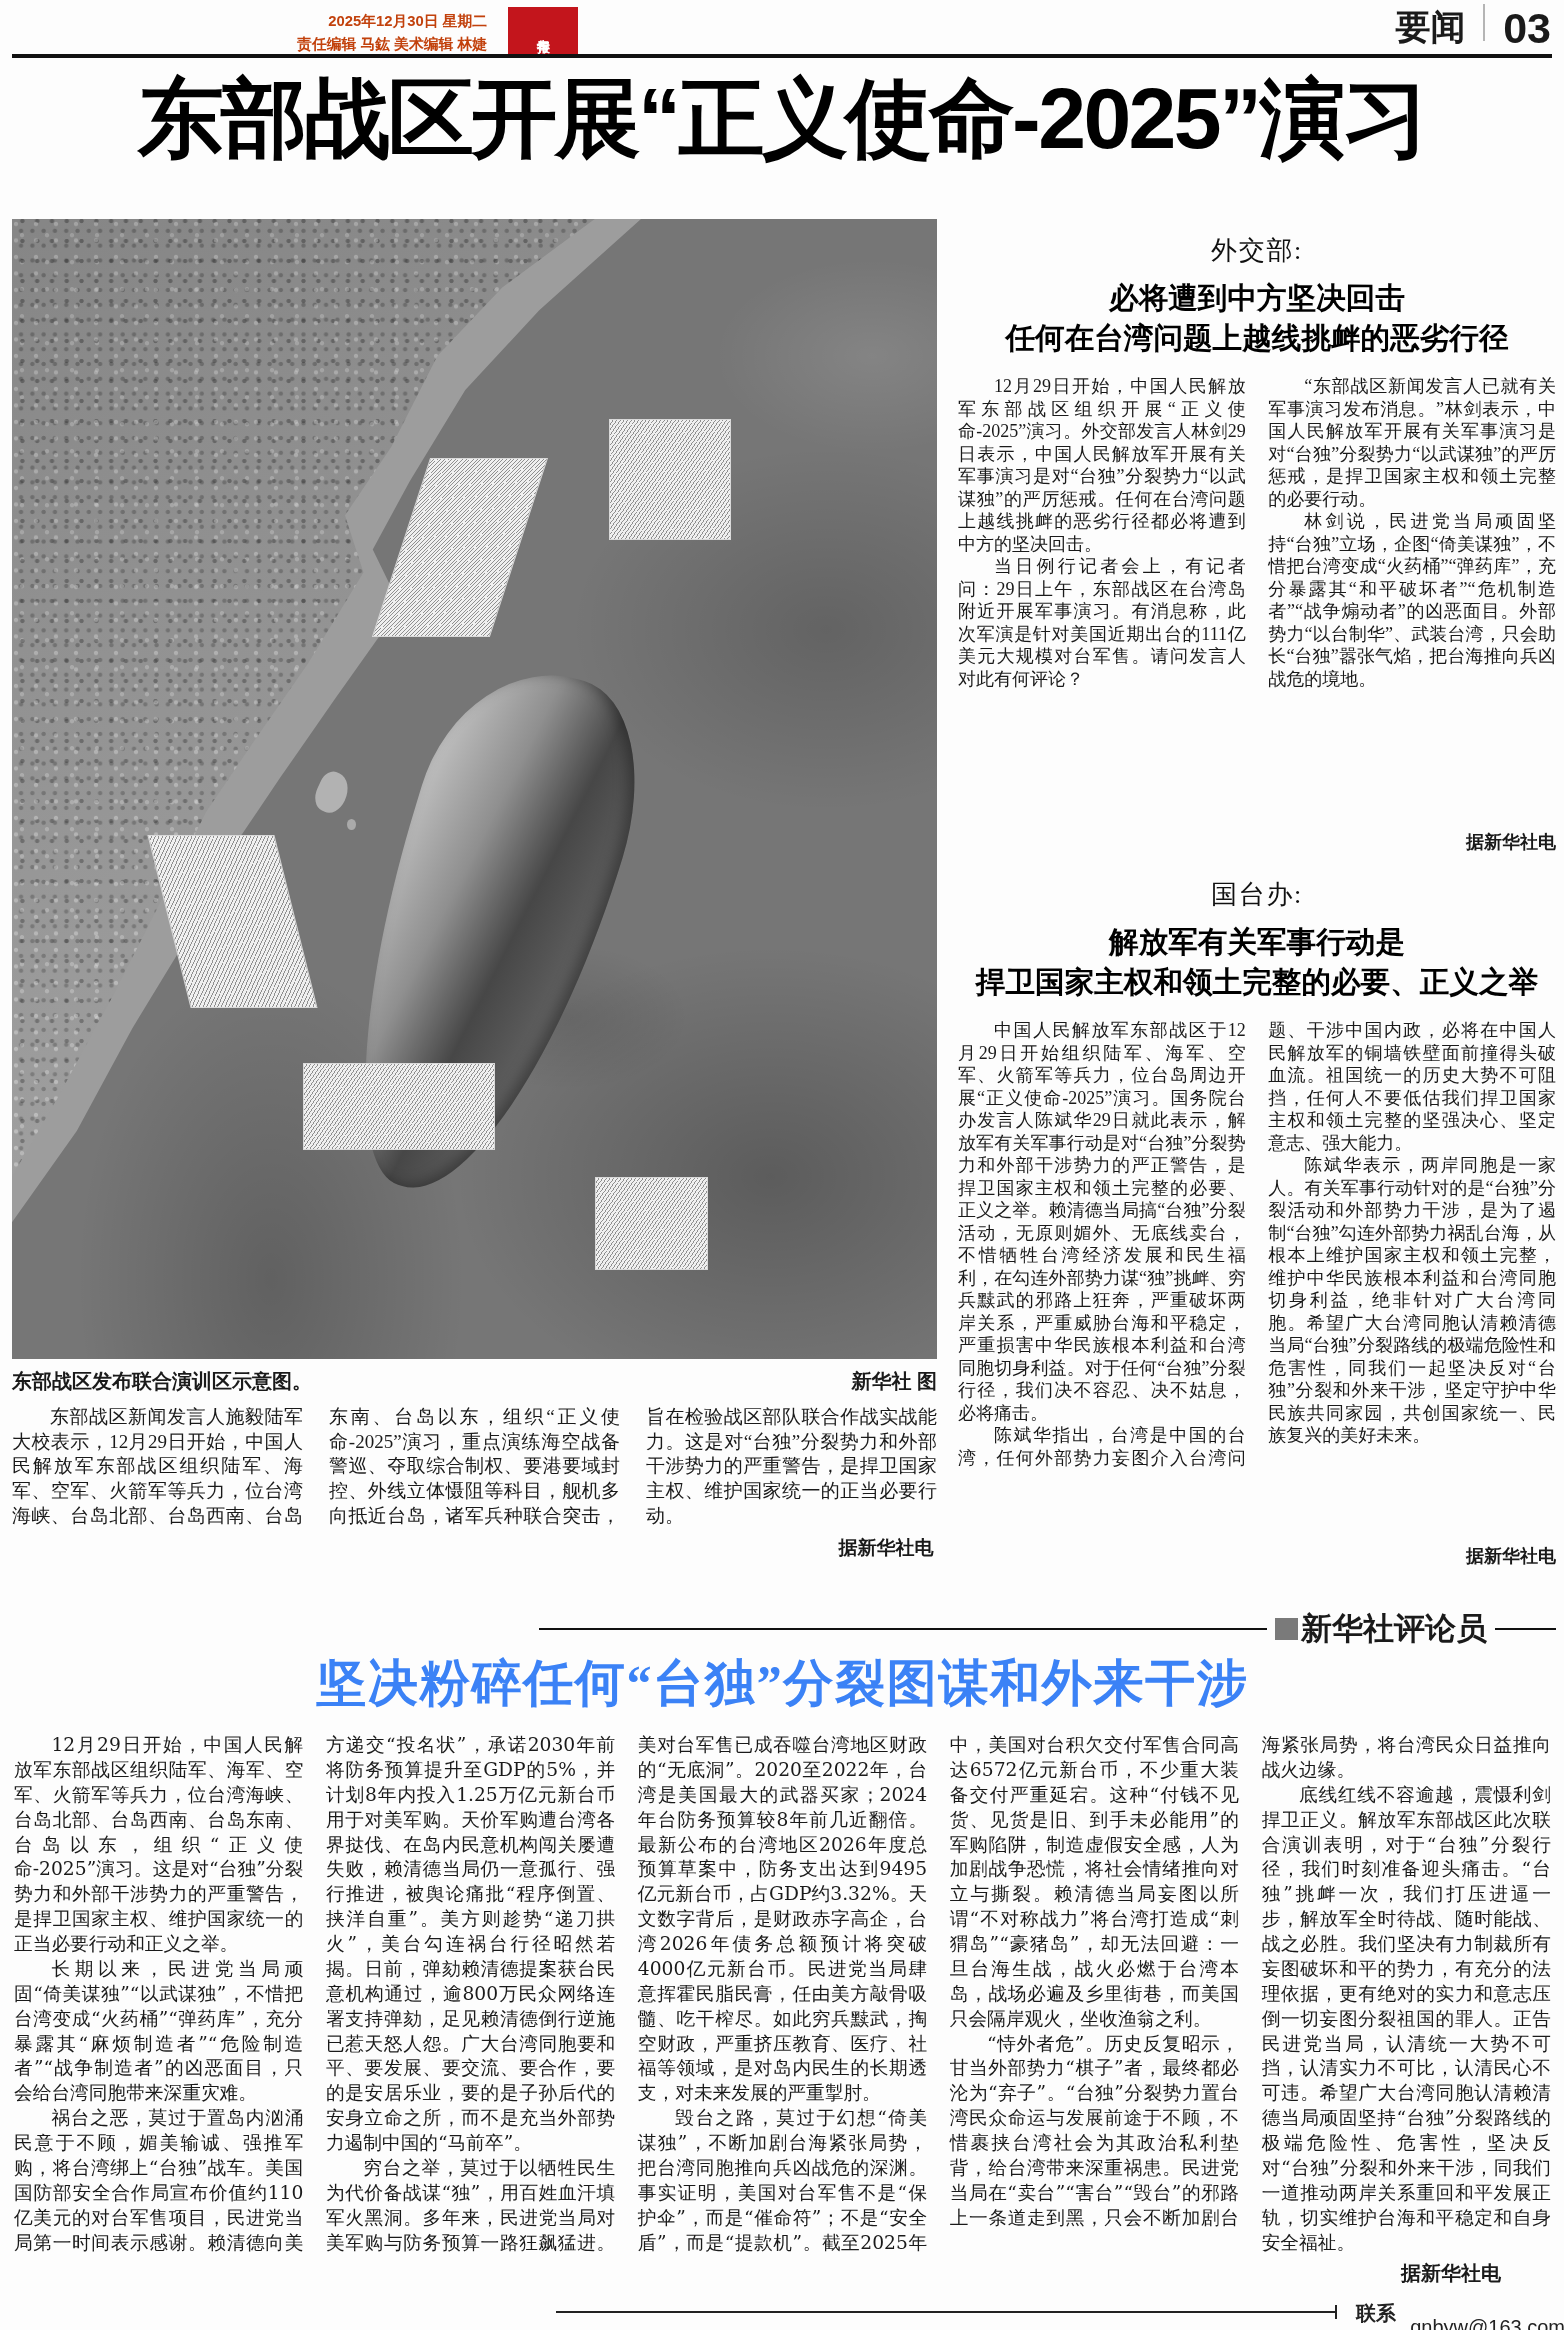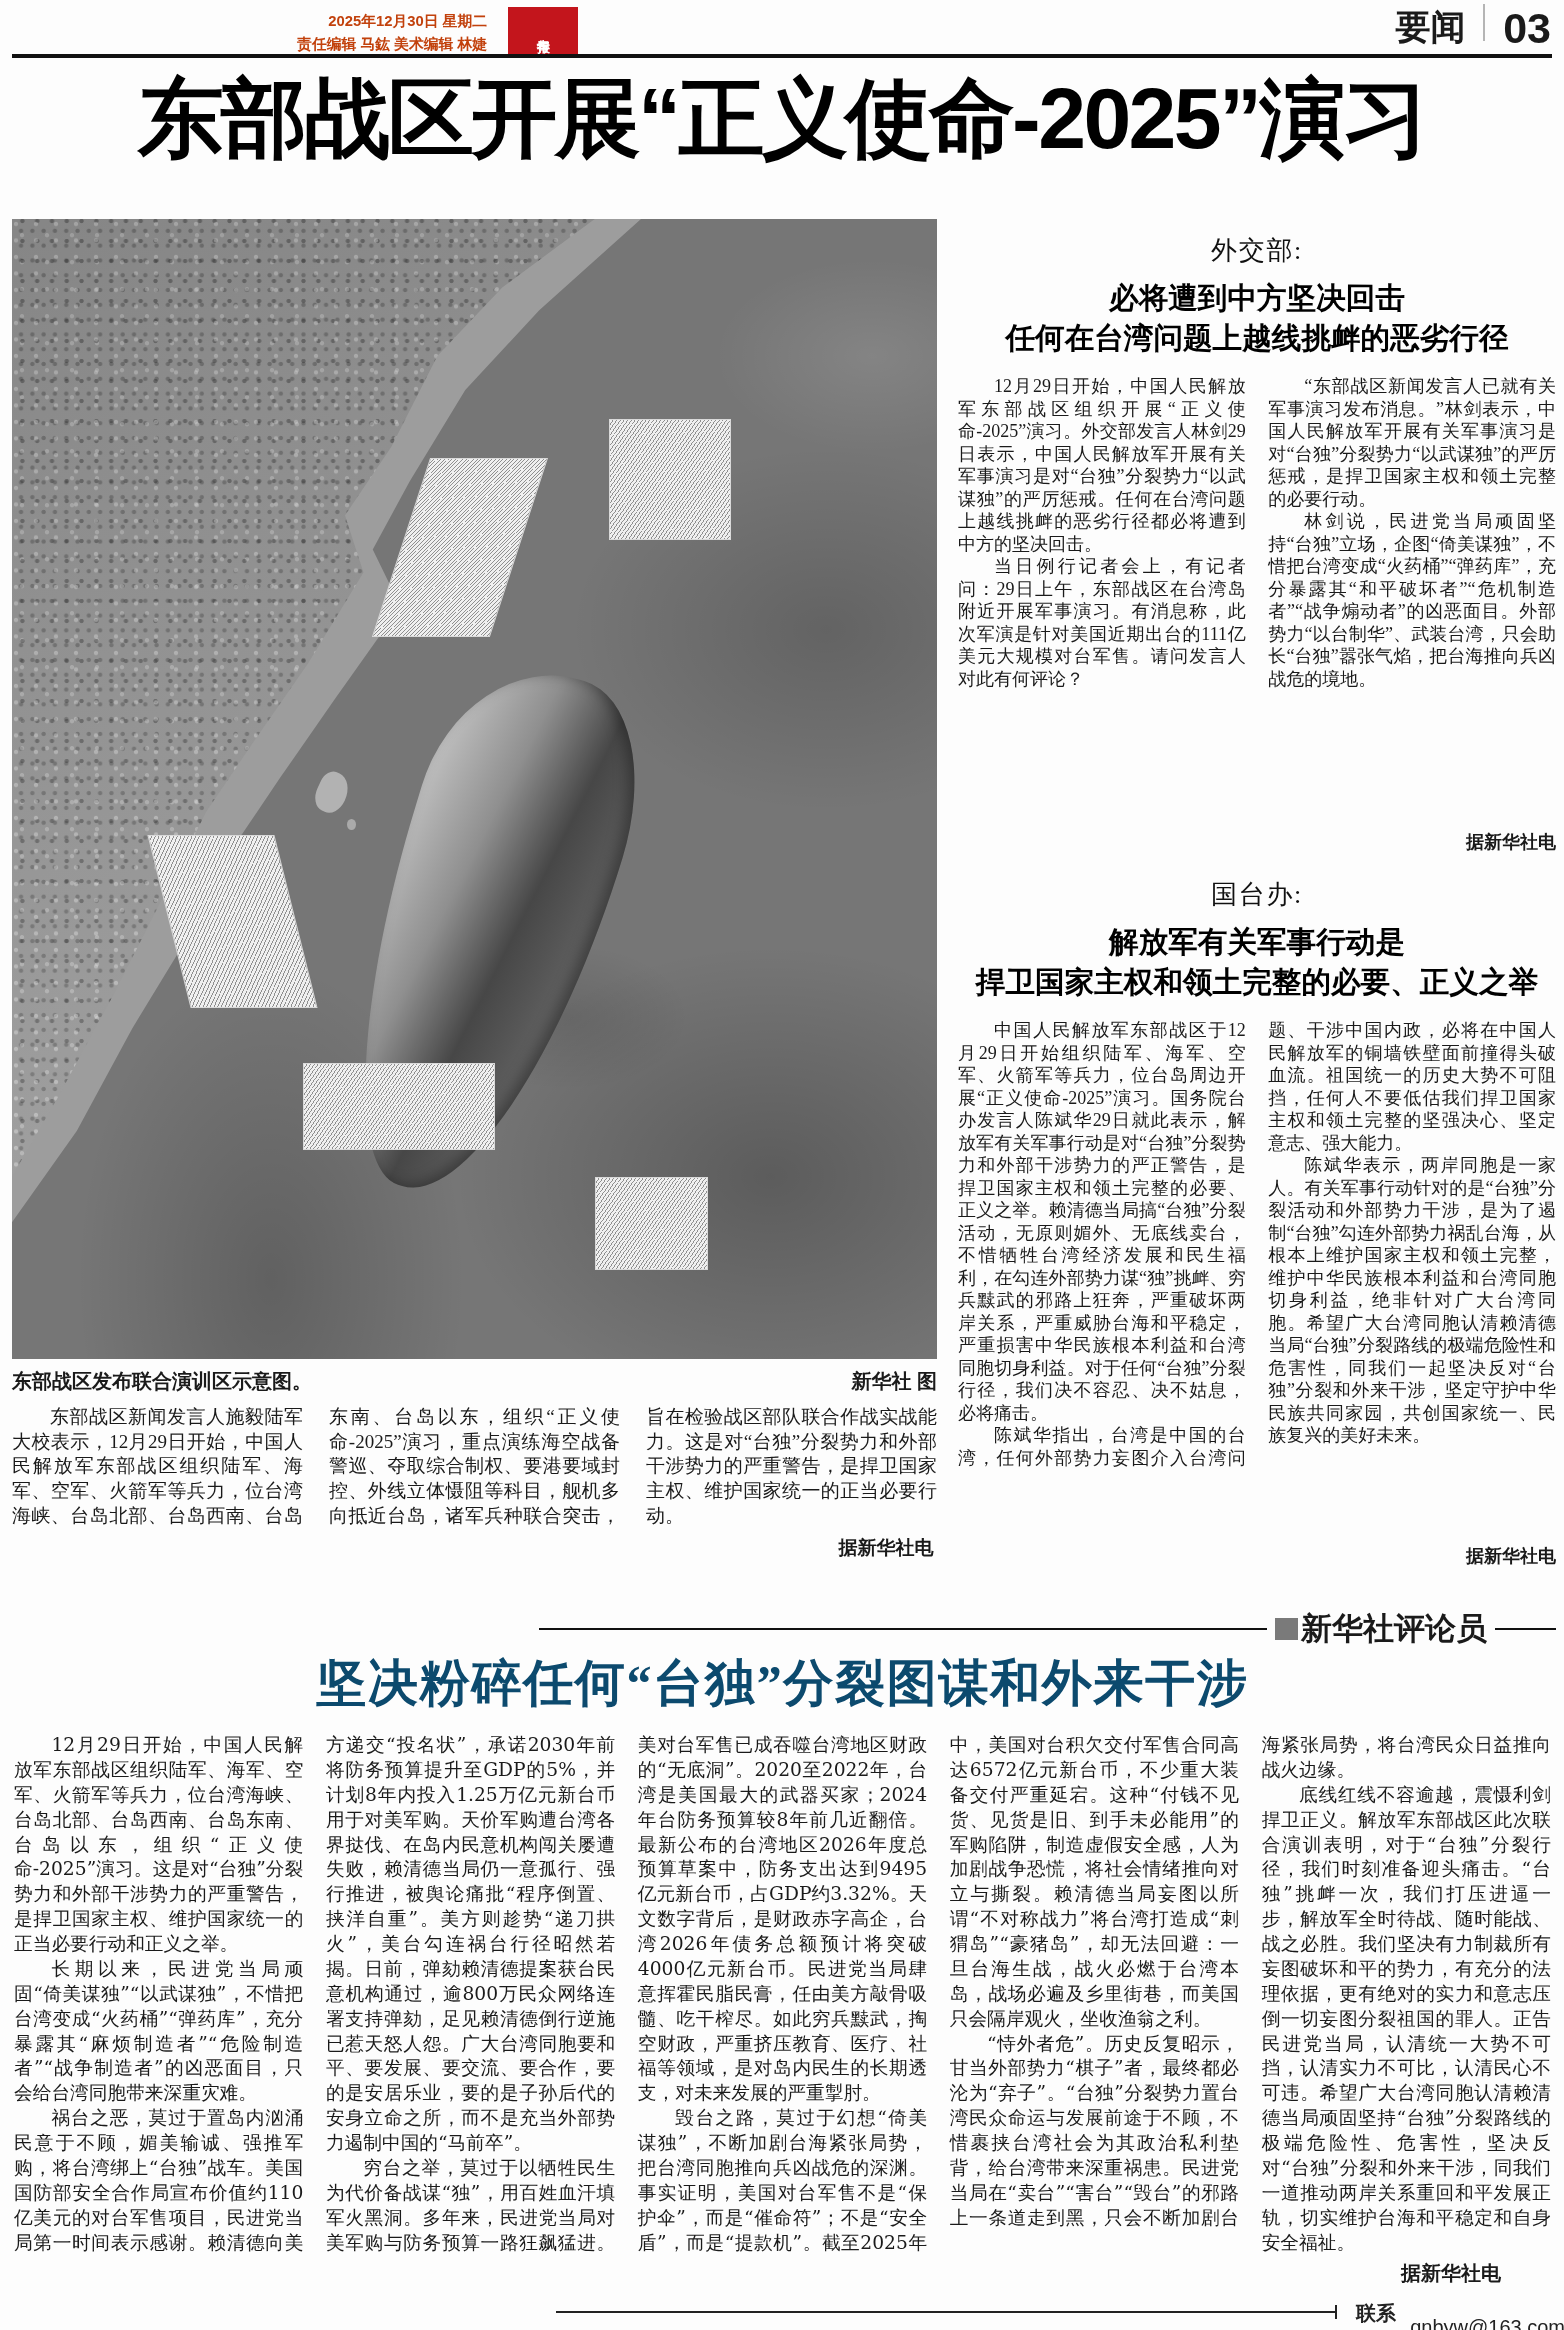--- a/index.html
+++ b/index.html
@@ -86,21 +86,21 @@
     font-size:18px;background:#fdfdfd;padding-left:8.7px;}
 
   
   .kicker-row{position:absolute;left:539px;top:1608px;width:1017px;display:flex;align-items:center;gap:8px;}
   .kicker-row .kline{height:2.6px;background:#111;}
   .kicker-row .kline.left{flex:1;}
   .kicker-row .kline.right{width:61px;}
   .kicker-text{font-size:31px;font-weight:800;font-family:"Liberation Serif",serif;display:flex;align-items:center;gap:3.5px;}
   .kicker-sq{display:inline-block;width:22.6px;height:22.6px;background:#7a7a7a;}
   .comm-headline{position:absolute;left:0;top:1650px;width:1565px;text-align:center;
-    font-size:50px;font-weight:800;letter-spacing:1.7px;font-family:"Liberation Serif",serif;color:#0c4a6e;}
+    font-size:50px;font-weight:800;letter-spacing:1.7px;font-family:"Liberation Serif",serif;color:#3b82f6;}
   .comm-body-wrap{position:absolute;left:14px;top:1733px;width:1537px;height:575px;}
   .comm-body{column-count:5;column-gap:22.6px;height:575px;overflow:hidden;
     font-family:"DejaVu Serif",serif;font-size:18.7px;line-height:1.33;text-align:justify;}
   .comm-body p{margin:0;text-indent:2em;}
   .comm-byline{position:absolute;right:50px;bottom:21px;font-weight:700;font-size:20px;
     font-family:"Liberation Sans",sans-serif;background:#fdfdfd;padding-left:10.4px;}
 
   
   .footer-line{position:absolute;left:556px;top:2311px;width:781px;height:1.7px;background:#222;}
   .footer-line::after{content:"";position:absolute;right:0;top:-6px;width:1.7px;height:14px;background:#222;}

